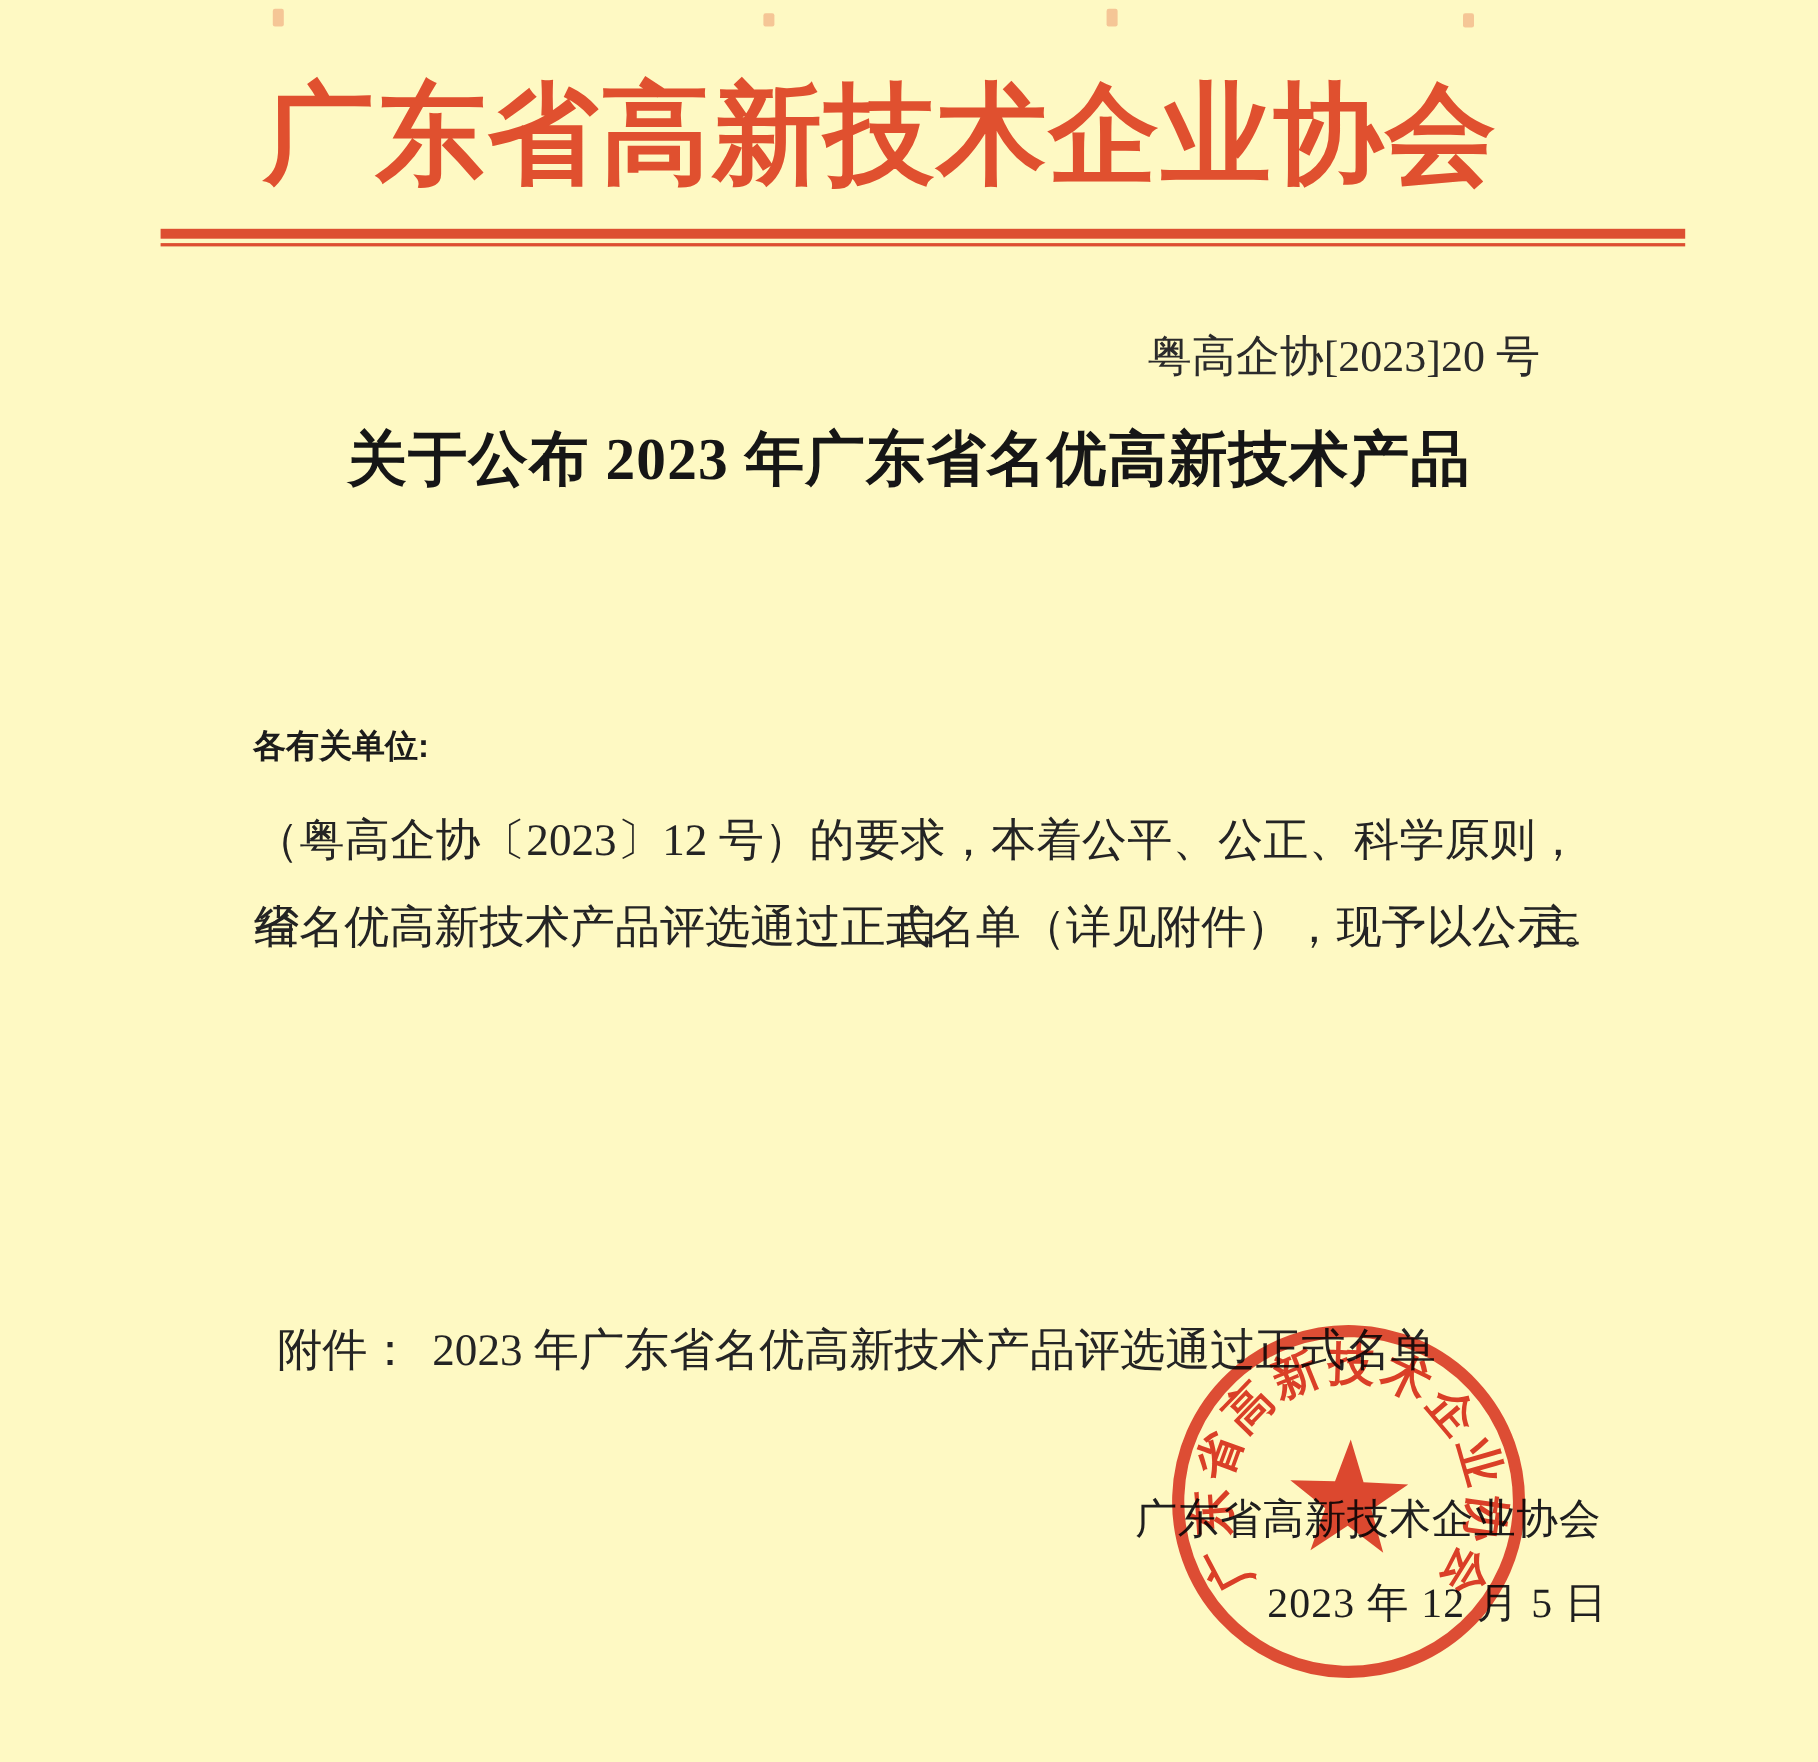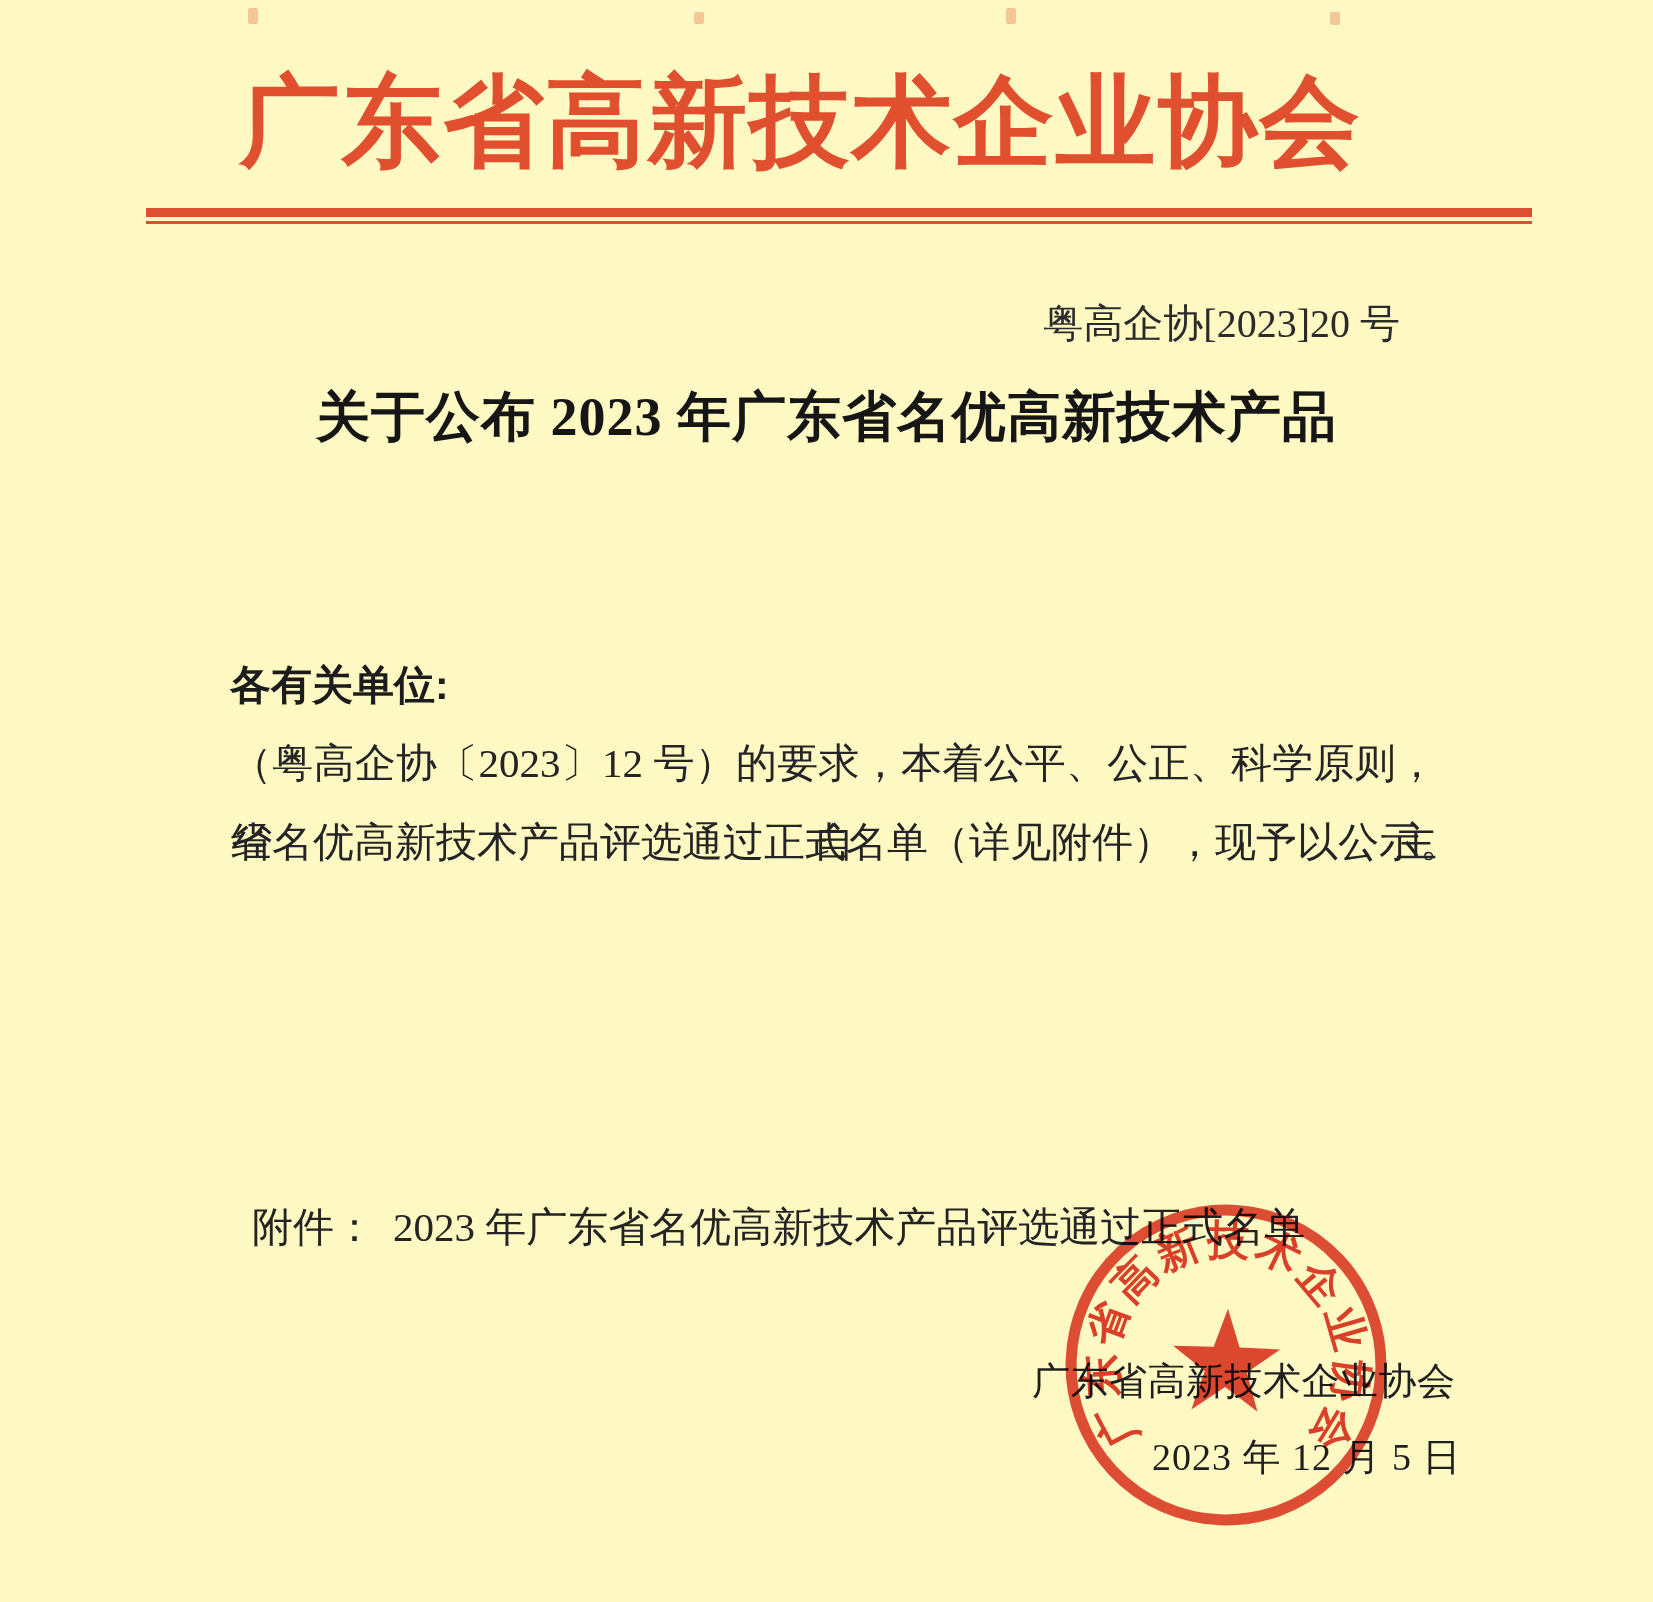--- a/index.html
+++ b/index.html
@@ -78,21 +78,21 @@
     font-weight: 700;
     color: #161616;
     letter-spacing: 1px;
   }
   .salutation {
     position: absolute;
     top: 658px;
     left: 230px;
     font-family: "Liberation Sans", "DejaVu Sans", sans-serif;
     font-weight: 700;
-    font-size: 41px;
+    font-size: 30px;
     color: #1c1c1c;
   }
   .paragraph {
     position: absolute;
     top: 724px;
     left: 231px;
     width: 1206px;
     font-size: 41px;
     color: #242424;
   }

